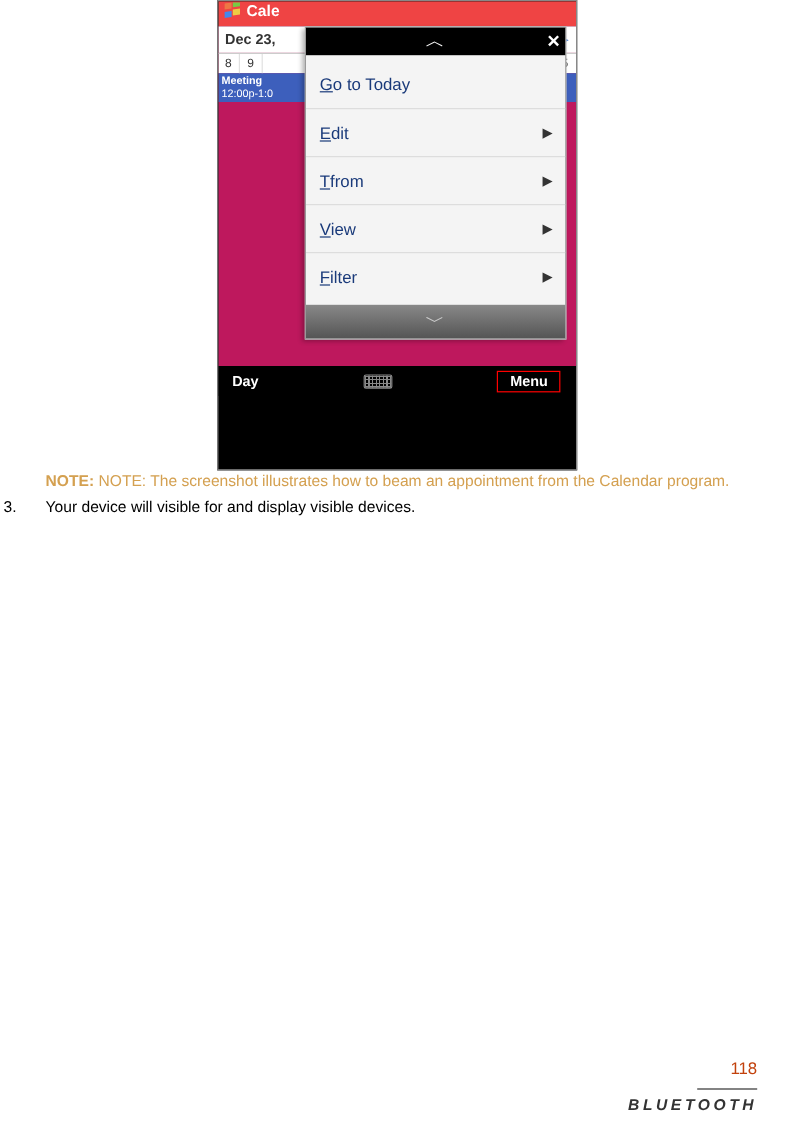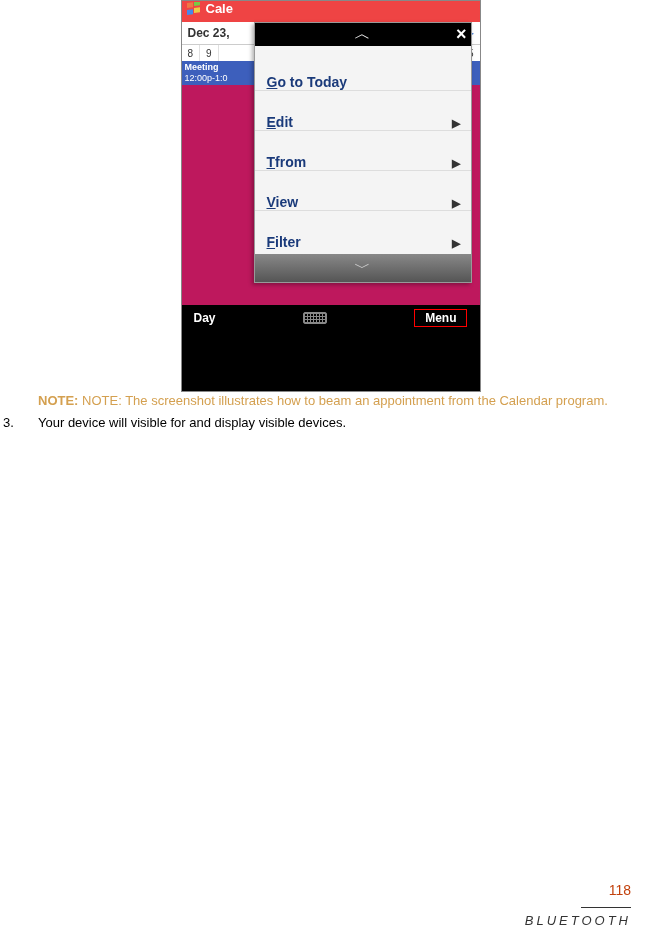--- a/index.html
+++ b/index.html
@@ -133,24 +133,24 @@
       color: white;
       font-size: 18px;
       font-weight: bold;
     }
     .menu-items {
       padding: 4px 0;
     }
     .menu-item {
       height: 40px;
       display: flex;
-      align-items: flex-end;
+      align-items: center;
       padding: 0 12px;
       font-size: 14px;
-      font-weight: bold;
+      font-weight: normal;
       color: #1a3a7a;
       border-top: 1px solid #ddd;
       position: relative;
     }
     .menu-item:first-child {
       border-top: none;
     }
     .menu-item .underline {
       text-decoration: underline;
     }
@@ -236,21 +236,21 @@
       right: 30px;
       width: 50px;
       border-top: 1px solid #333;
     }
     .footer-label {
       position: absolute;
       bottom: 10px;
       right: 30px;
       font-size: 13px;
       font-style: italic;
-      font-weight: normal;
+      font-weight: bold;
       letter-spacing: 3px;
       color: #333;
       font-family: 'Arial Black', Arial, sans-serif;
       text-transform: uppercase;
     }
   </style>
 </head>
 <body>
 
 <div class="page-container">

